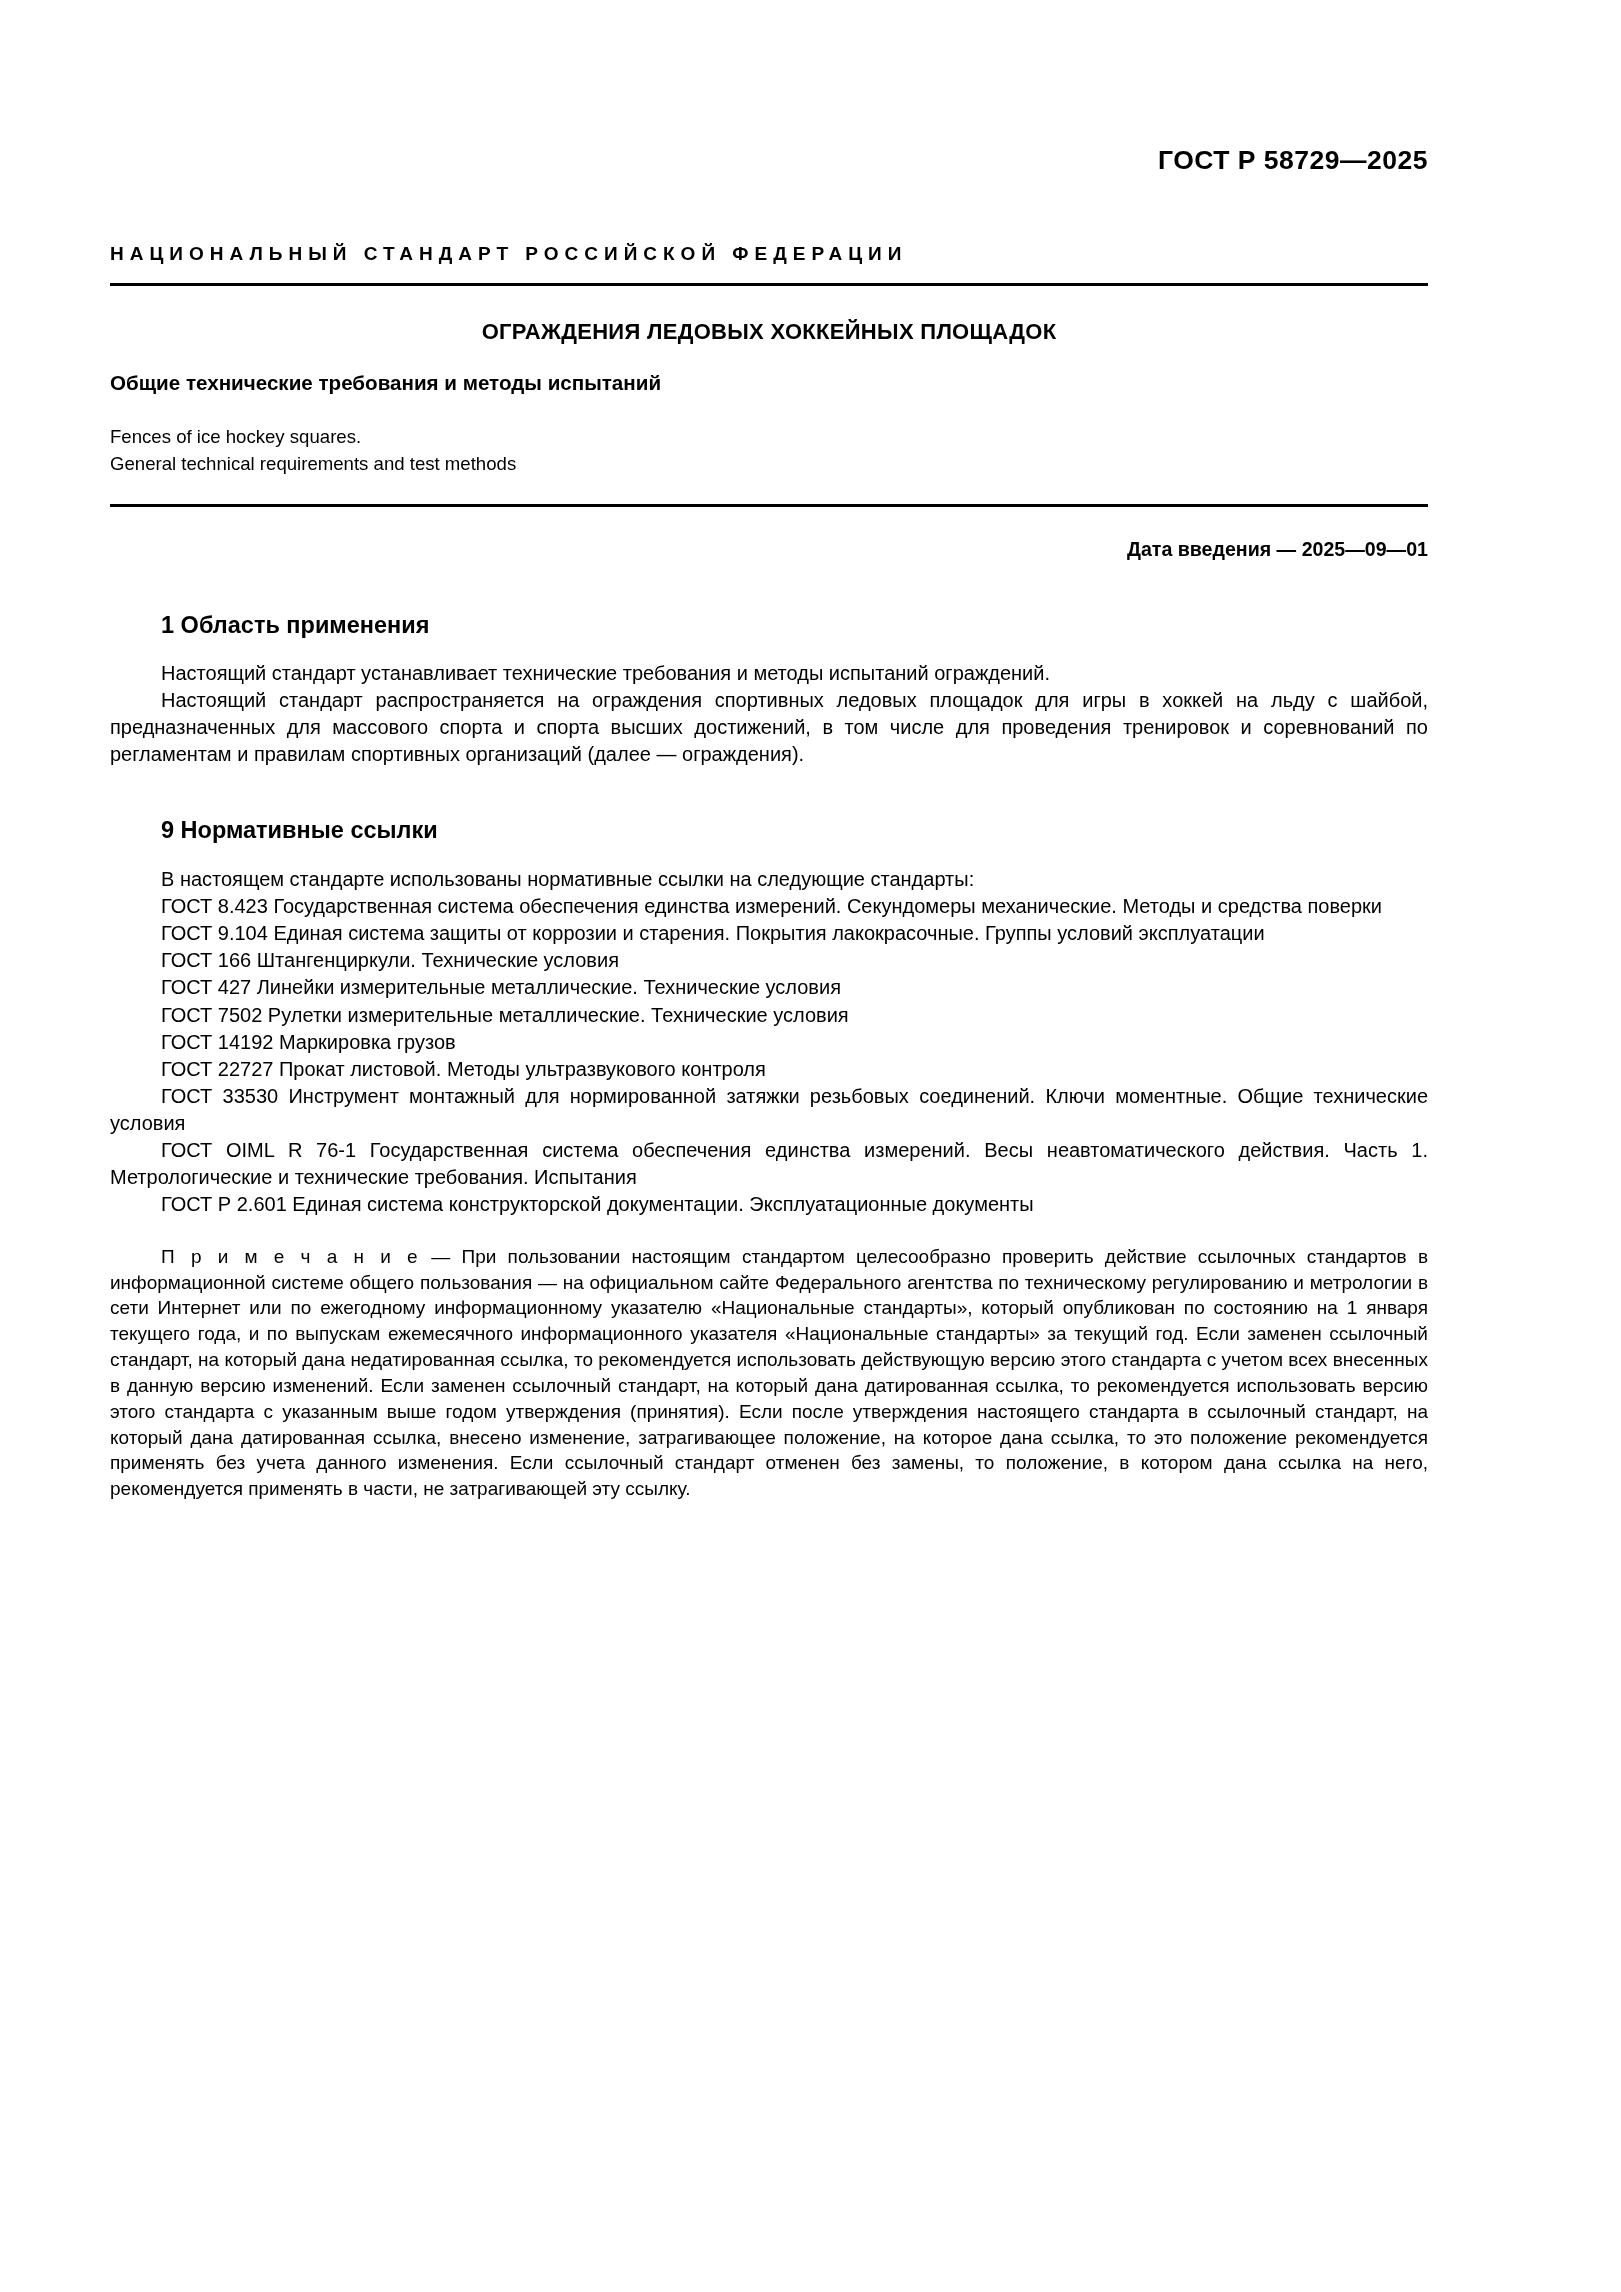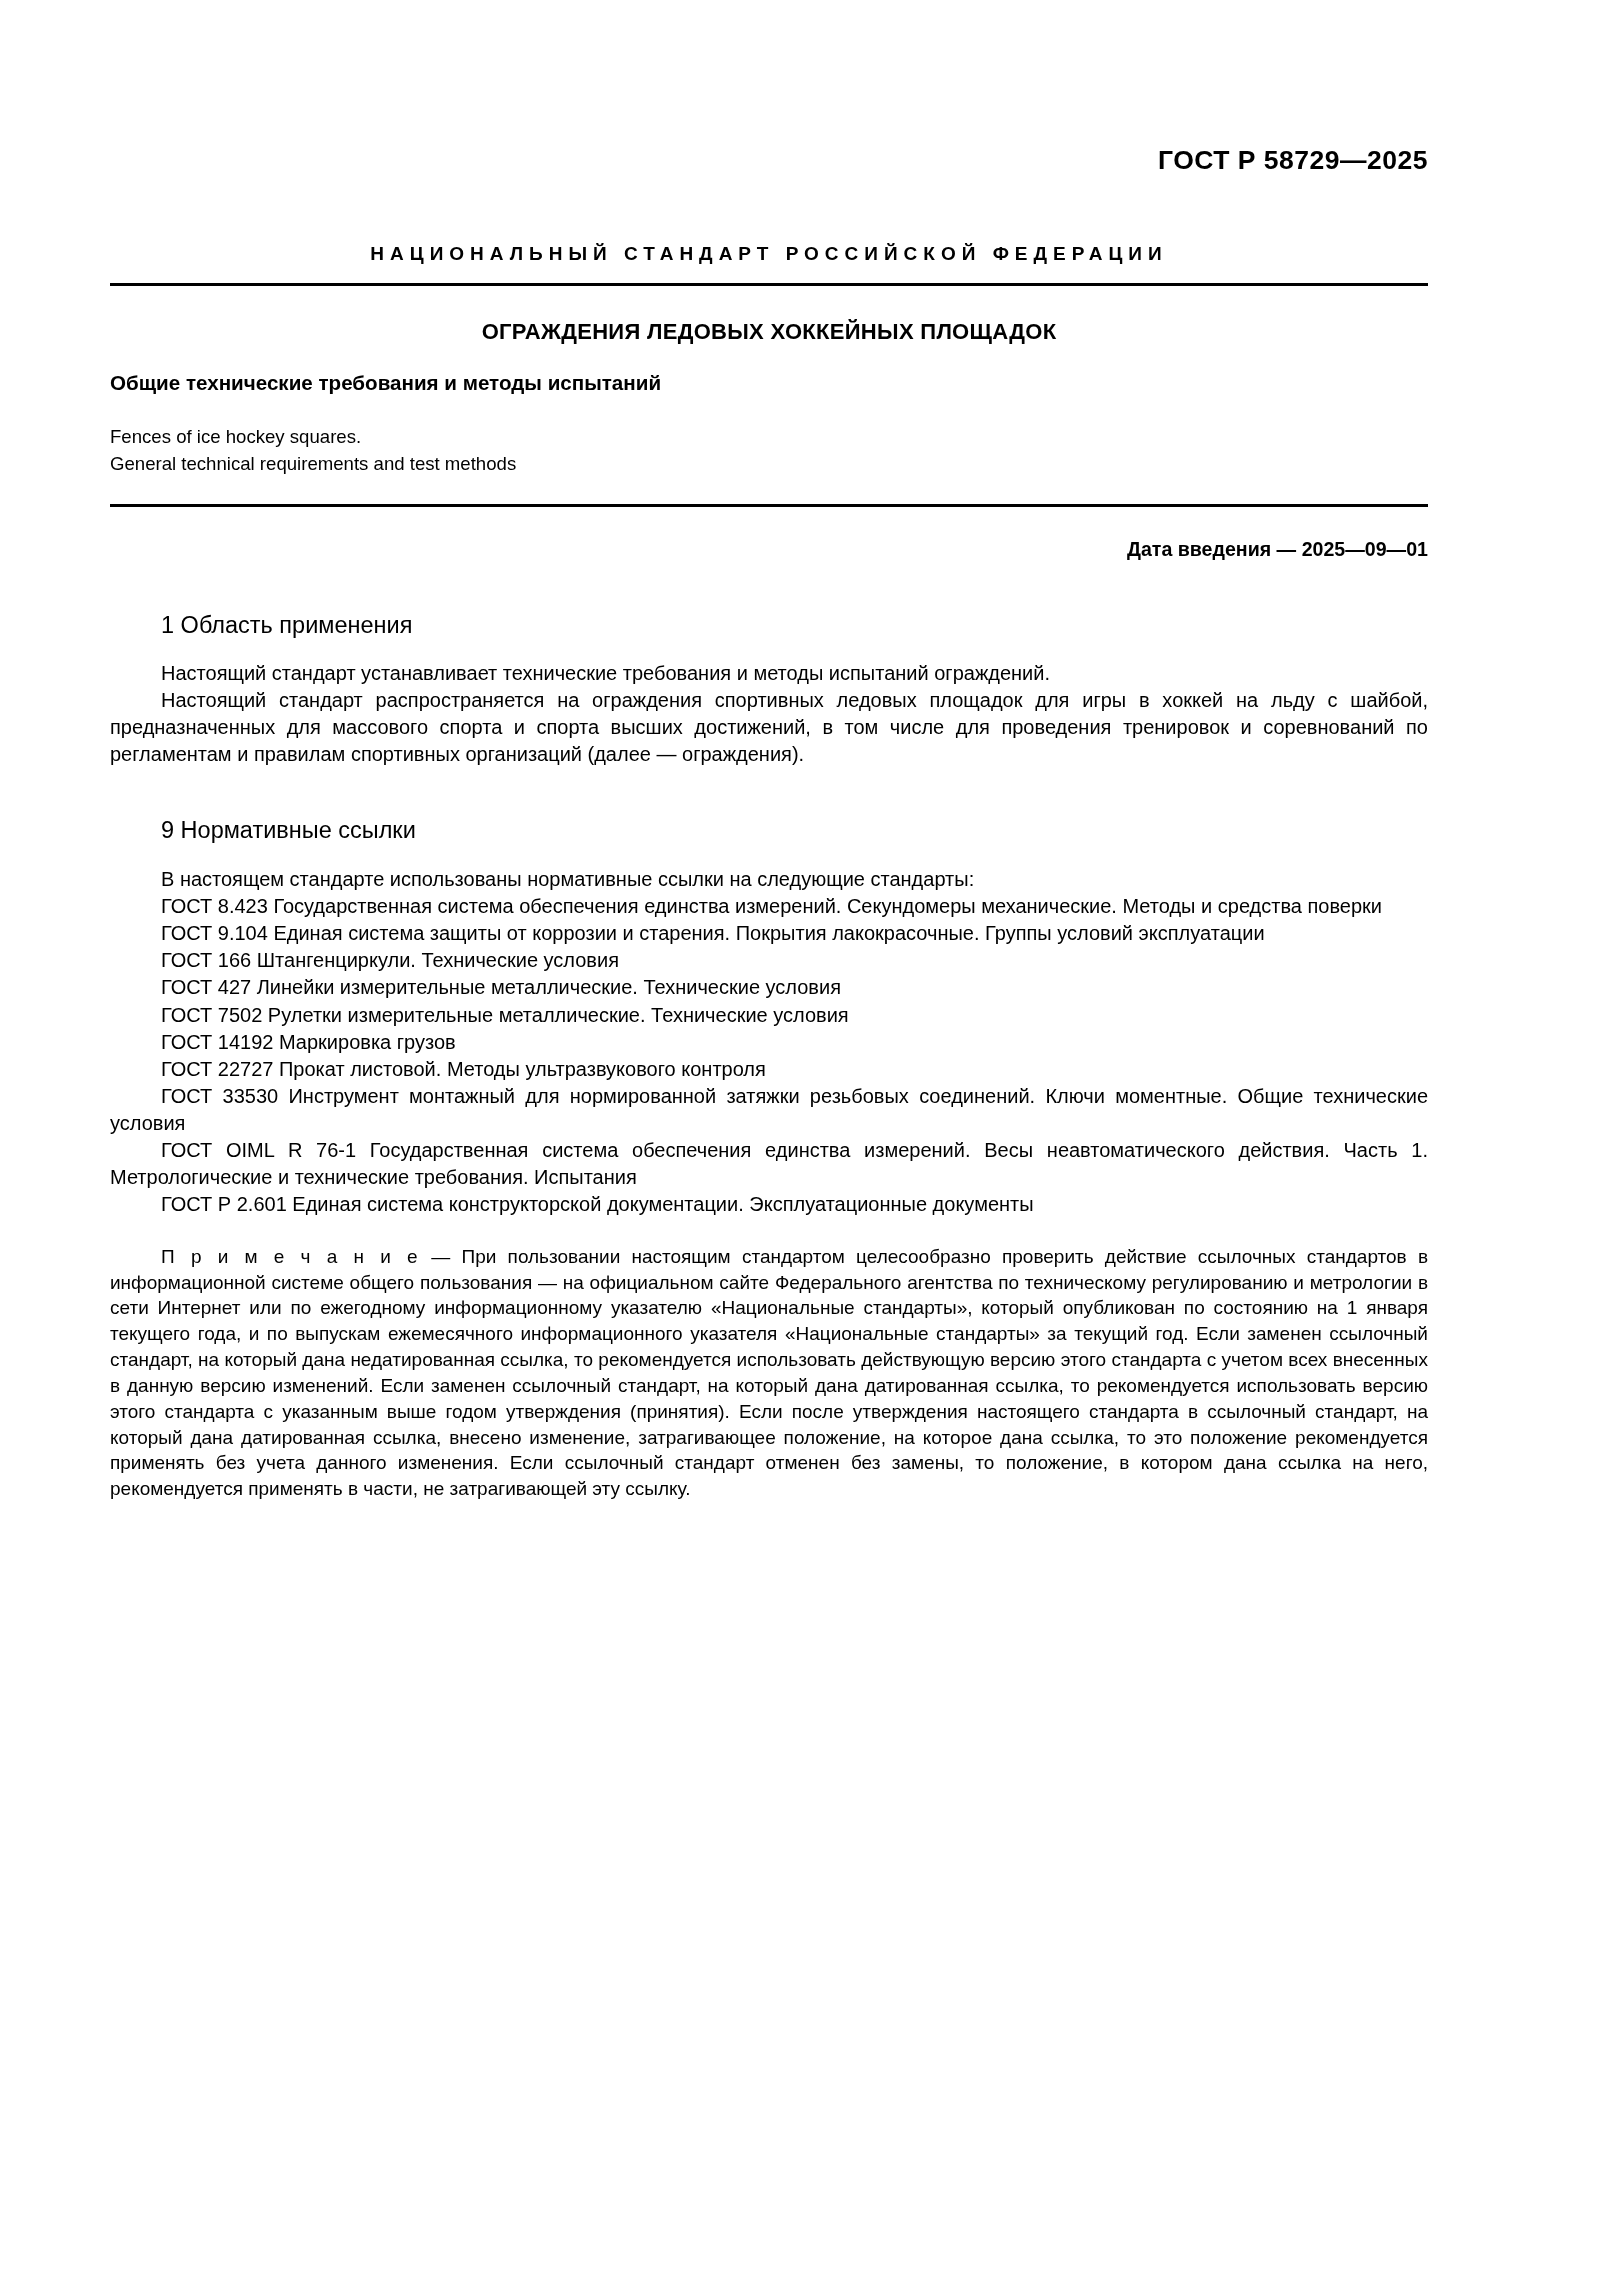--- a/index.html
+++ b/index.html
@@ -27,21 +27,20 @@
   
   .doc-code {
     text-align: right;
     font-size: 26.5px;
     font-weight: bold;
     letter-spacing: 0.5px;
     margin-top: 145px;
   }
   .nat-standard {
     margin-top: 67px;
-    text-align: center;
     font-size: 19px;
     font-weight: bold;
     letter-spacing: 6px;
   }
   .rule-thick {
     border-top: 3.9px solid #000;
     margin-top: 17.6px;
   }
   .rule-thick-2 {
     border-top: 3.9px solid #000;
@@ -70,21 +69,21 @@
   .intro-date {
     margin-top: 31px;
     text-align: right;
     font-size: 19.6px;
     font-weight: bold;
   }
 
   
   .section-title {
     font-size: 23.5px;
-    font-weight: normal;
+    font-weight: bold;
     margin-top: 51px;
     margin-left: 51px;
   }
   .section-title.s2 {
     margin-top: 49px;
   }
   p.body {
     font-size: 20px;
     line-height: 1.355;
     margin: 0;

